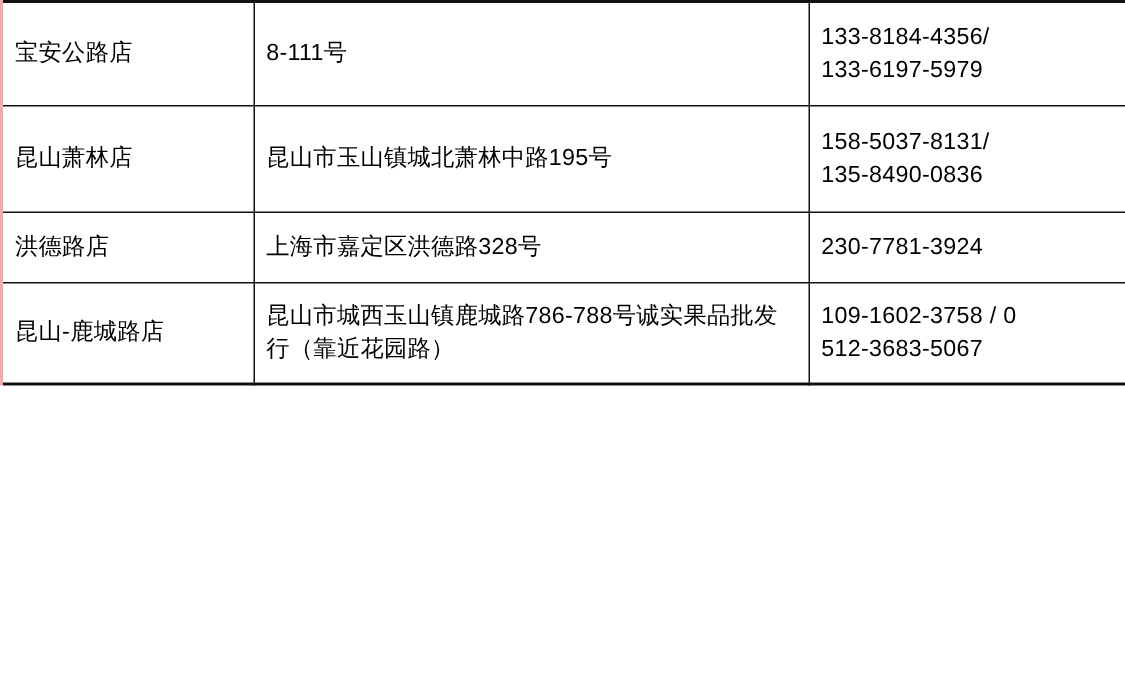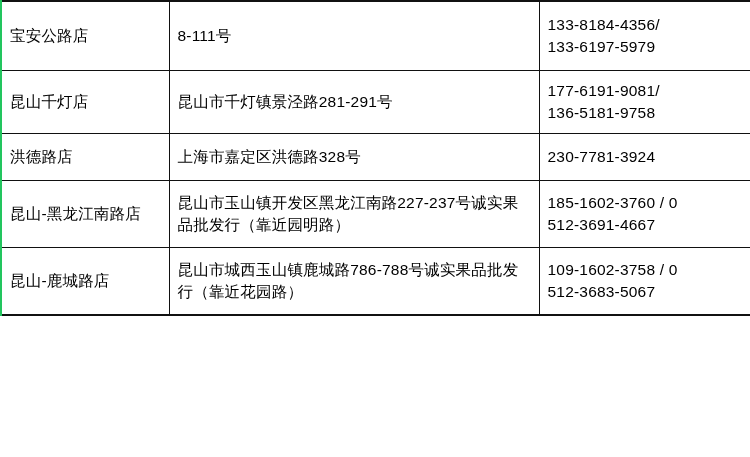--- a/index.html
+++ b/index.html
@@ -23,21 +23,21 @@
   }
   #store-table td {
     border: 1px solid #111;
     padding: 6px 8px;
     vertical-align: middle;
     font-size: 15.5px;
     line-height: 1.42;
     letter-spacing: 0.2px;
     word-break: break-all;
   }
-  #store-table td:first-child { border-left: 2px solid #22c55e; }
+  #store-table td:first-child { border-left: 2px solid #fca5a5; }
   #store-table td:last-child  { border-right: 2px solid #111; }
   .col-name { width: 168px; }
   .col-addr { width: 370px; }
   .col-tel  { width: 212px; }
   .cell-line { display: block; }
   .tel { white-space: nowrap; }
   tr.r0 td { height: 56px; }
   tr.r1 td { height: 70px; }
   tr.r2 td { height: 58px; }
   tr.r3 td { height: 50px; }
@@ -60,53 +60,41 @@
           <span class="cell-line">宝安公路店</span>
         </td>
       <td>
           <span class="cell-line">8-111号</span>
         </td>
       <td>
         <span class="cell-line tel">133-8184-4356/</span>
         <span class="cell-line tel">133-6197-5979</span>
       </td>
     </tr>
-    <tr class="r3">
+    <tr class="r2">
       <td>
-          <span class="cell-line">昆山千灯店</span>
+          <span class="cell-line">昆山萧林店</span>
         </td>
       <td>
-          <span class="cell-line">昆山市千灯镇景泾路281-291号</span>
+          <span class="cell-line">昆山市玉山镇城北萧林中路195号</span>
         </td>
       <td>
-        <span class="cell-line tel">177-6191-9081/</span>
-        <span class="cell-line tel">136-5181-9758</span>
+        <span class="cell-line tel">158-5037-8131/</span>
+        <span class="cell-line tel">135-8490-0836</span>
       </td>
     </tr>
     <tr class="r4">
       <td>
           <span class="cell-line">洪德路店</span>
         </td>
       <td>
           <span class="cell-line">上海市嘉定区洪德路328号</span>
         </td>
       <td>
         <span class="cell-line tel">230-7781-3924</span>
-      </td>
-    </tr>
-    <tr class="r5">
-      <td>
-          <span class="cell-line">昆山-黑龙江南路店</span>
-        </td>
-      <td>
-          <span class="cell-line">昆山市玉山镇开发区黑龙江南路227-237号诚实果品批发行（靠近园明路）</span>
-        </td>
-      <td>
-        <span class="cell-line tel">185-1602-3760 / 0</span>
-        <span class="cell-line tel">512-3691-4667</span>
       </td>
     </tr>
     <tr class="r6">
       <td>
           <span class="cell-line">昆山-鹿城路店</span>
         </td>
       <td>
           <span class="cell-line">昆山市城西玉山镇鹿城路786-788号诚实果品批发行（靠近花园路）</span>
         </td>
       <td>

